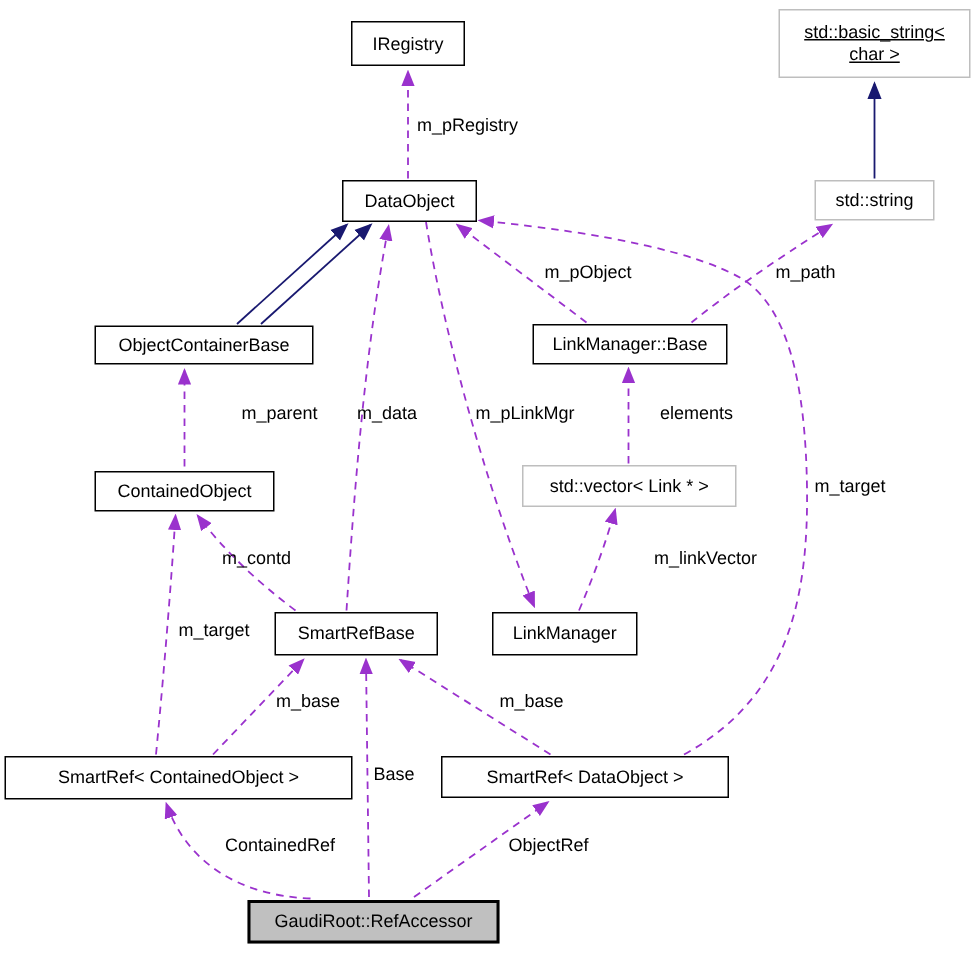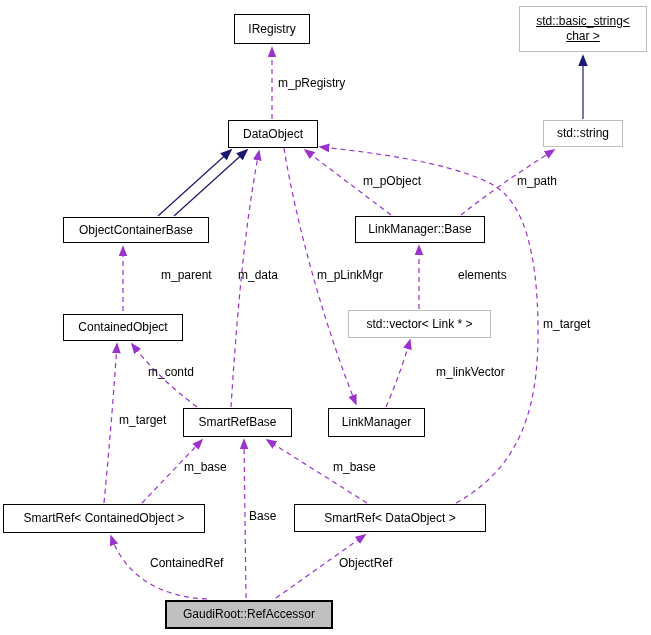--- a/index.html
+++ b/index.html
@@ -61,21 +61,21 @@
       </g>
   </svg>
   <div id="label-layer">
       <div class="edge-label" style="left: 278px; top: 77px;">m_pRegistry</div>
       <div class="edge-label" style="left: 128px; top: 269px; padding-left: 33px;">m_parent</div>
       <div class="edge-label" style="left: 238px; top: 269px;">m_data</div>
       <div class="edge-label" style="left: 317px; top: 269px;">m_pLinkMgr</div>
       <div class="edge-label" style="left: 363px; top: 175px;">m_pObject</div>
       <div class="edge-label" style="left: 517px; top: 175px;">m_path</div>
       <div class="edge-label" style="left: 404px; top: 366px; padding-left: 32px;">m_linkVector</div>
-      <div class="edge-label" style="left: 430px; top: 269px; padding-left: 28px;">elements</div>
+      <div class="edge-label" style="left: 412px; top: 269px; padding-left: 28px;">elements</div>
       <div class="edge-label" style="left: 148px; top: 366px;">m_contd</div>
       <div class="edge-label" style="left: 119px; top: 414px;">m_target</div>
       <div class="edge-label" style="left: 543px; top: 318px;">m_target</div>
       <div class="edge-label" style="left: 184px; top: 461px;">m_base</div>
       <div class="edge-label" style="left: 333px; top: 461px;">m_base</div>
       <div class="edge-label" style="left: 249px; top: 510px;">Base</div>
       <div class="edge-label" style="left: 150px; top: 557px;">ContainedRef</div>
       <div class="edge-label" style="left: 339px; top: 557px;">ObjectRef</div>
     </div>
   <div id="node-layer">
@@ -83,17 +83,17 @@
       <div class="node external" style="left: 519px; top: 6px; width: 128px; height: 46px; text-decoration: underline;">std::basic_string&lt;
 char &gt;</div>
       <div class="node normal" style="left: 228px; top: 120px; width: 90px; height: 28px;">DataObject</div>
       <div class="node external" style="left: 543px; top: 120px; width: 80px; height: 27px;">std::string</div>
       <div class="node normal" style="left: 50px; top: 217px; width: 146px; height: 26px; margin-left: 13px;">ObjectContainerBase</div>
       <div class="node normal" style="left: 355px; top: 216px; width: 130px; height: 27px;">LinkManager::Base</div>
       <div class="node normal" style="left: 63px; top: 314px; width: 120px; height: 27px;">ContainedObject</div>
       <div class="node external" style="left: 348px; top: 310px; width: 143px; height: 28px;">std::vector&lt; Link * &gt;</div>
       <div class="node normal" style="left: 183px; top: 408px; width: 109px; height: 29px;">SmartRefBase</div>
       <div class="node normal" style="left: 328px; top: 408px; width: 97px; height: 29px;">LinkManager</div>
-      <div class="node normal" style="left: 3px; top: 504px; width: 202px; height: 29px;">SmartRef&lt; ContainedObject &gt;</div>
+      <div class="node normal" style="left: 3px; top: 504px; width: 232px; height: 29px;">SmartRef&lt; ContainedObject &gt;</div>
       <div class="node normal" style="left: 294px; top: 504px; width: 192px; height: 28px;">SmartRef&lt; DataObject &gt;</div>
       <div class="node current" style="left: 165px; top: 600px; width: 168px; height: 29px;">GaudiRoot::RefAccessor</div>
     </div>
 </div>
 
 </body></html>

